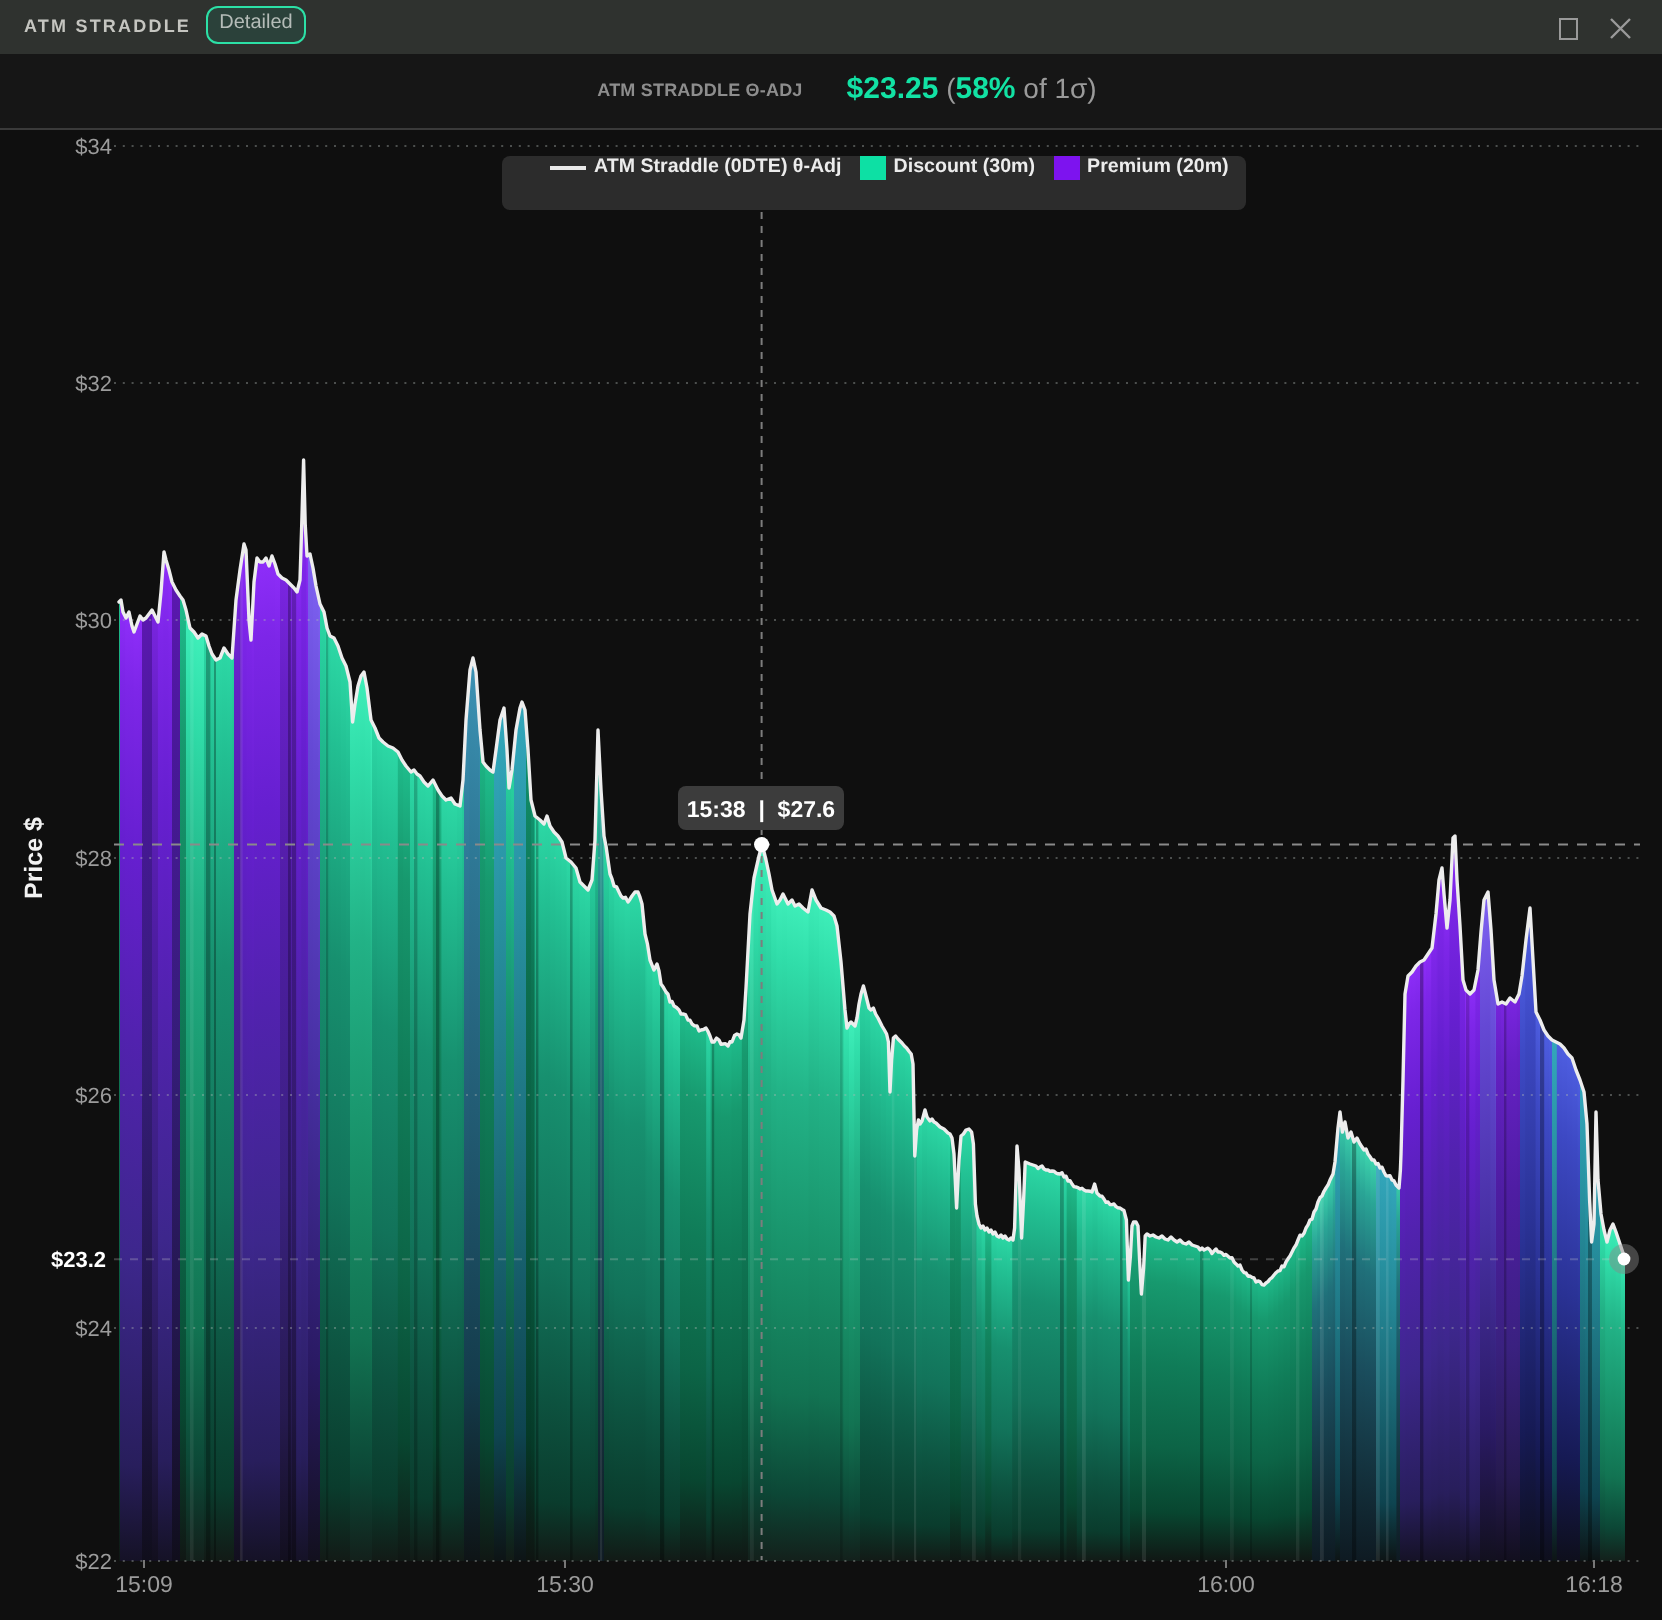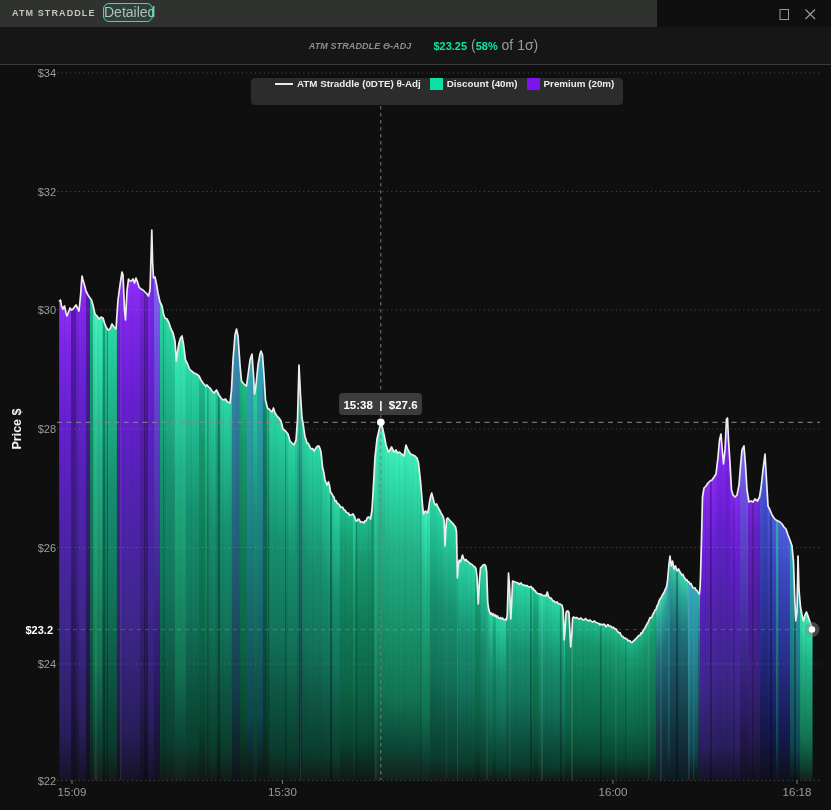--- a/index.html
+++ b/index.html
@@ -1,22 +1,22 @@
 <!DOCTYPE html>
 <html><head><meta charset="utf-8"><style>
 * { margin:0; padding:0; box-sizing:border-box; }
 body { width:831px; height:810px; background:#0f0f0f; font-family:"Liberation Sans", sans-serif; position:relative; overflow:hidden; }
-#titlebar { position:absolute; left:0; top:0; width:657px; height:27px; background:#2f322f; }
+#titlebar { position:absolute; left:0; top:0; width:831px; height:27px; background:#2f322f; }
 #tbtitle { position:absolute; left:12px; top:0; line-height:27px; font-size:9px; font-weight:bold; letter-spacing:1.1px; color:#c5c5c0; }
-#detbtn { position:absolute; left:103px; top:3px; width:50px; height:19px; border:1.5px solid #2ce0a6; border-radius:6px; background:#2b413a; color:#b5bcb8; font-size:14px; text-align:center; line-height:16px; }
+#detbtn { position:absolute; left:103px; top:3px; width:50px; height:19px; border:1.5px solid #2ce0a6; border-radius:6px; background:#2b413a; color:#b5bcb8; font-size:10px; text-align:center; line-height:16px; }
 
 #hdrstrip { position:absolute; left:0; top:27px; width:831px; height:37px; background:#161616; }
 #hdr { position:absolute; left:8px; top:36px; width:831px; text-align:center; white-space:nowrap; }
-#hdr .lab { font-size:9px; font-weight:bold; letter-spacing:0.1px; color:#8d8d8d; margin-right:22px; vertical-align:1.5px;font-style:italic; }
-#hdr .grn { font-size:11px; font-weight:bold; color:#12e2a4; }
+#hdr .lab { font-size:9px; font-weight:bold; letter-spacing:0.1px; color:#8d8d8d; margin-right:22px; vertical-align:1.5px; }
+#hdr .grn { font-size:15px; font-weight:bold; color:#12e2a4; }
 #hdr .gry { font-size:14px; color:#9a9a9a; }
 #sep { position:absolute; left:0; top:64px; width:831px; height:1px; background:#3a3a3a; }
 #legend { position:absolute; left:251px; top:78px; width:372px; height:27px; background:#2c2c2c; border-radius:4px; display:flex; align-items:center; padding:0 17px 16px 24px; font-size:9.8px; font-weight:bold; color:#ececec; z-index:5; overflow:hidden; white-space:nowrap; }
 #legend .lsw { width:18px; height:2px; background:#e9e9e9; margin-right:4px; flex:none; }
 #legend .sq { width:13px; height:13px; margin-left:9px; margin-right:4px; flex:none; }
 </style></head>
 <body>
 <svg width="831" height="745" viewBox="0 65 831 745" style="position:absolute;left:0;top:65px">
 <defs>
 <linearGradient id="tB" x1="0" y1="0" x2="0" y2="1">
@@ -526,21 +526,21 @@
 <line x1="797" y1="780" x2="797" y2="784" stroke="#777" stroke-width="1"></line>
 <text x="797" y="796" text-anchor="middle" font-size="11.5" fill="#9c9c9c" font-family="Liberation Sans, sans-serif">16:18</text>
 </svg>
 <div id="hdrstrip"></div>
 <div id="hdr"><span class="lab">ATM STRADDLE Θ-ADJ</span><span class="grn">$23.25</span><span class="gry"> (</span><span class="grn">58%</span><span class="gry"> of 1σ)</span></div>
 <div id="sep"></div>
 <div id="legend">
     <span class="lsw"></span>
     <span>ATM Straddle (0DTE) θ-Adj</span>
     <span class="sq" style="background:#0de0a4"></span>
-    <span>Discount (40m)</span>
+    <span>Discount (30m)</span>
     <span class="sq" style="background:#7d13ef"></span>
     <span>Premium (20m)</span>
   </div>
 <div id="titlebar">
     <span id="tbtitle">ATM STRADDLE</span>
     <span id="detbtn">Detailed</span>
 <svg id="winbtns" width="60" height="27" style="position:absolute;left:771px;top:0">
       <rect x="9" y="9.5" width="8.5" height="10" fill="none" stroke="#9a9a9a" stroke-width="1"></rect>
       <path d="M34.5 9.5 L44 19 M44 9.5 L34.5 19" stroke="#9a9a9a" stroke-width="1.2" fill="none"></path>
     </svg>

